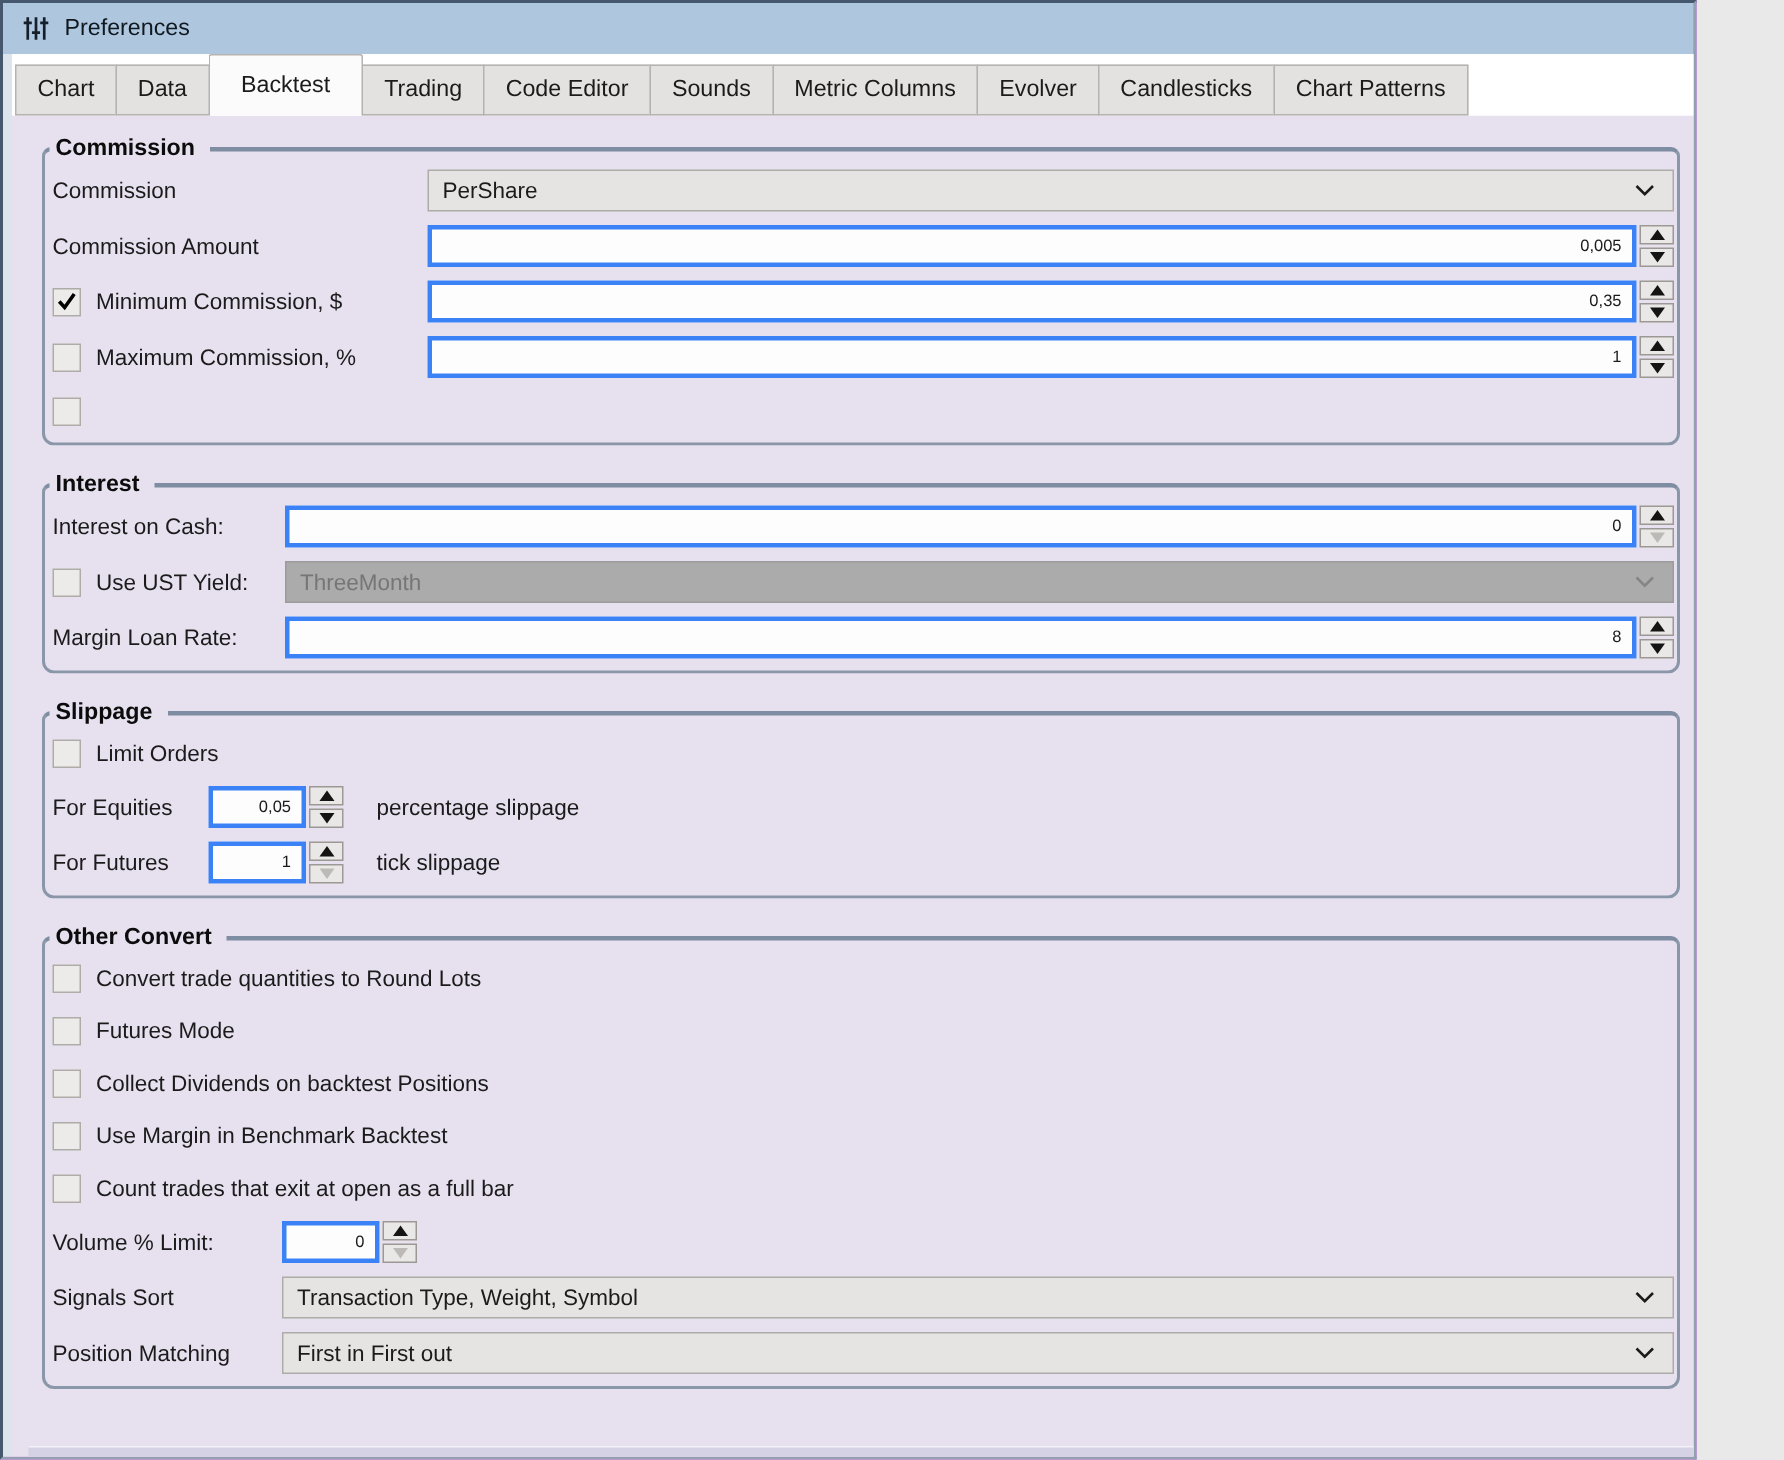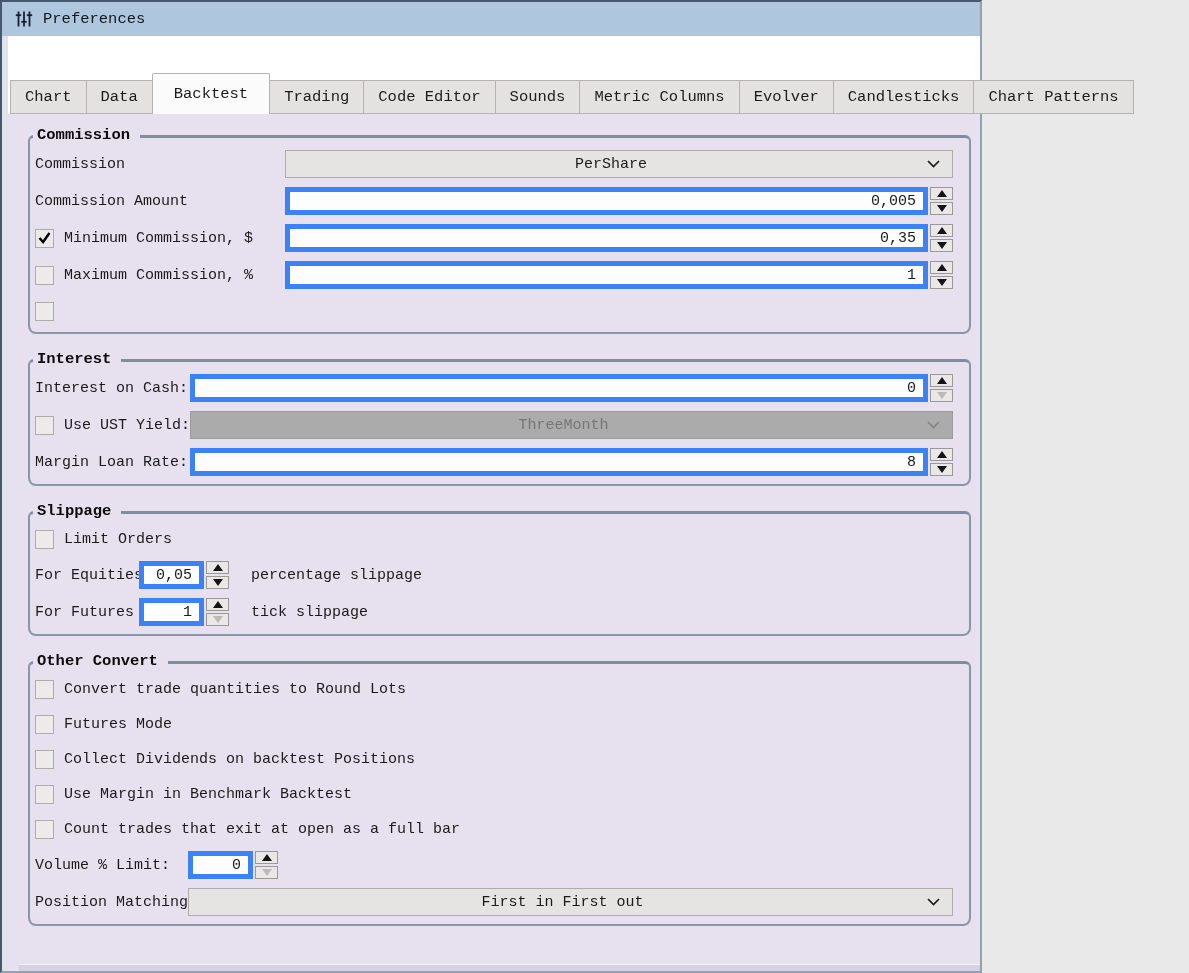--- a/index.html
+++ b/index.html
@@ -2,57 +2,57 @@
 <html><head>
 <meta charset="utf-8">
 <style>
   html,body{margin:0;padding:0;}
   body{
     width:1189px;height:973px;overflow:hidden;
     font-family:"Liberation Sans","DejaVu Sans",sans-serif;
     font-size:15px;color:#1b1b1b;background:#e9e9e9;
   }
   .window{
-    position:relative;width:982px;height:973px;box-sizing:border-box;
+    position:relative;width:1131px;height:973px;box-sizing:border-box;
     border:2px solid #46586e;border-right-color:#93a0b0;border-bottom-color:#93a0b0;
-    display:flex;flex-direction:column;background:#d946ef;font-family:Liberation Mono, monospace;
+    display:flex;flex-direction:column;background:#d946ef;
   }
   
   .titlebar{
     height:34px;flex:0 0 34px;background:#aec6de;
     display:flex;align-items:center;padding-left:12px;gap:9px;
   }
   .titlebar .app-title{font-size:15.5px;color:#101820;}
   
   .frame{flex:1;display:flex;flex-direction:column;background:#ffffff;border-left:6px solid #dde4ec;min-height:0;}
   
   .tabbar{
     flex:0 0 41px;background:#ffffff;display:flex;align-items:flex-end;
-    padding-left:2px;position:relative;z-index:2;margin-top:37px;
+    padding-left:2px;position:relative;z-index:2;
   }
   .tab{
     box-sizing:border-box;height:34px;padding:0 14px;display:flex;align-items:center;
     background:#e4e2e1;border:1px solid #b5b2af;margin-left:-1px;
     font-size:15.5px;cursor:default;white-space:nowrap;
   }
   .tab:first-child{margin-left:0;}
   .tab.active{
     height:41px;padding:0 21px;background:#fcfbfb;border-bottom:none;
     border-radius:2px 2px 0 0;position:relative;z-index:3;
   }
   
   .content{
     flex:1;background:#e7e0ef;padding:0 9px 0 20px;position:relative;min-height:0;
   }
   
   .group{
     position:relative;box-sizing:border-box;
     border:2px solid #8997a9;border-top:3px solid #7e8da1;
     border-radius:6px 6px 8px 8px;
-    padding:12px 16px 8px 5px;
+    padding:12px 2px 8px 5px;
   }
   .group.first{margin-top:21px;}
   .group + .group{margin-top:25px;}
   .group-title{
     position:absolute;top:-13px;left:3px;height:21px;line-height:21px;
     background:#e7e0ef;padding:0 10px 0 4px;font-weight:700;font-size:15.5px;color:#0c0c0c;
   }
   
   .row{display:flex;align-items:center;height:28px;margin-bottom:9px;}
   .row.cb-row{height:26px;}
@@ -67,39 +67,39 @@
   .cb{
     width:19px;height:19px;box-sizing:border-box;flex:0 0 19px;
     border:1px solid #aeaba8;background:#edebe9;margin-right:10px;
     display:flex;align-items:center;justify-content:center;
   }
   
   .spinwrap{display:flex;height:28px;flex:1;min-width:0;}
   .spinwrap.small{flex:0 0 90px;width:90px;border-radius:12px;}
   .field{
     flex:1;min-width:0;box-sizing:border-box;height:28px;
-    border:5px solid #3b82f6;background:#fdfdfd;
+    border:3px solid #3b82f6;background:#fdfdfd;
     display:flex;align-items:center;justify-content:flex-end;
-    padding-right:7px;font-size:15px;
+    padding-right:7px;font-size:11px;
   }
   .spinners{flex:0 0 23px;width:23px;margin-left:2px;display:flex;flex-direction:column;justify-content:space-between;}
   .spin-btn{
     height:13px;box-sizing:border-box;border:1px solid #9b9896;background:#eae8e6;
     display:flex;align-items:center;justify-content:center;
   }
   .tri-up{width:0;height:0;border-left:5px solid transparent;border-right:5px solid transparent;border-bottom:7px solid #141414;}
   .tri-down{width:0;height:0;border-left:5px solid transparent;border-right:5px solid transparent;border-top:7px solid #141414;}
   .spin-btn.dim .tri-down{border-top-color:#bcb9b6;}
   
   .combo{
     flex:1;min-width:0;height:28px;box-sizing:border-box;
     border:1px solid #aeacaa;background:#e5e4e2;
     display:flex;align-items:center;padding:0 12px 0 9px;font-size:15px;
   }
-  .combo .combo-text{flex:1;min-width:0;overflow:hidden;white-space:nowrap;text-align:center;}
+  .combo .combo-text{flex:1;min-width:0;overflow:hidden;white-space:nowrap;}
   .combo .chev{flex:0 0 auto;}
   .combo.disabled{background:#ababab;border-color:#9b9b9b;color:#767676;}
   .suffix{margin-left:22px;white-space:nowrap;}
   
   .bottom-strip{position:absolute;left:11px;right:0;bottom:0;height:6px;background:#d4d2e4;border-top:1px solid #f3f0f7;}
 </style>
 </head>
 <body>
 
 <div class="window">
@@ -347,20 +347,31 @@
               <div class="spin-btn">
                   <span class="tri-up"></span>
                 </div>
               <div class="spin-btn dim">
                   <span class="tri-down"></span>
                 </div>
             </div>
           </div>
         </div>
 
+        <div class="row">
+          <div class="label-col w153">
+            <span class="lbl">Signals Sort</span>
+          </div>
+          <div class="combo">
+            <span class="combo-text">Transaction Type, Weight, Symbol</span>
+            <svg class="chev" width="13" height="8" viewBox="0 0 13 8">
+              <path d="M1 1l5.5 5.5L12 1" stroke="#1a1a1a" stroke-width="1.7" fill="none"></path>
+            </svg>
+          </div>
+        </div>
 
         <div class="row">
           <div class="label-col w153">
             <span class="lbl">Position Matching</span>
           </div>
           <div class="combo">
             <span class="combo-text">First in First out</span>
             <svg class="chev" width="13" height="8" viewBox="0 0 13 8">
               <path d="M1 1l5.5 5.5L12 1" stroke="#1a1a1a" stroke-width="1.7" fill="none"></path>
             </svg>

